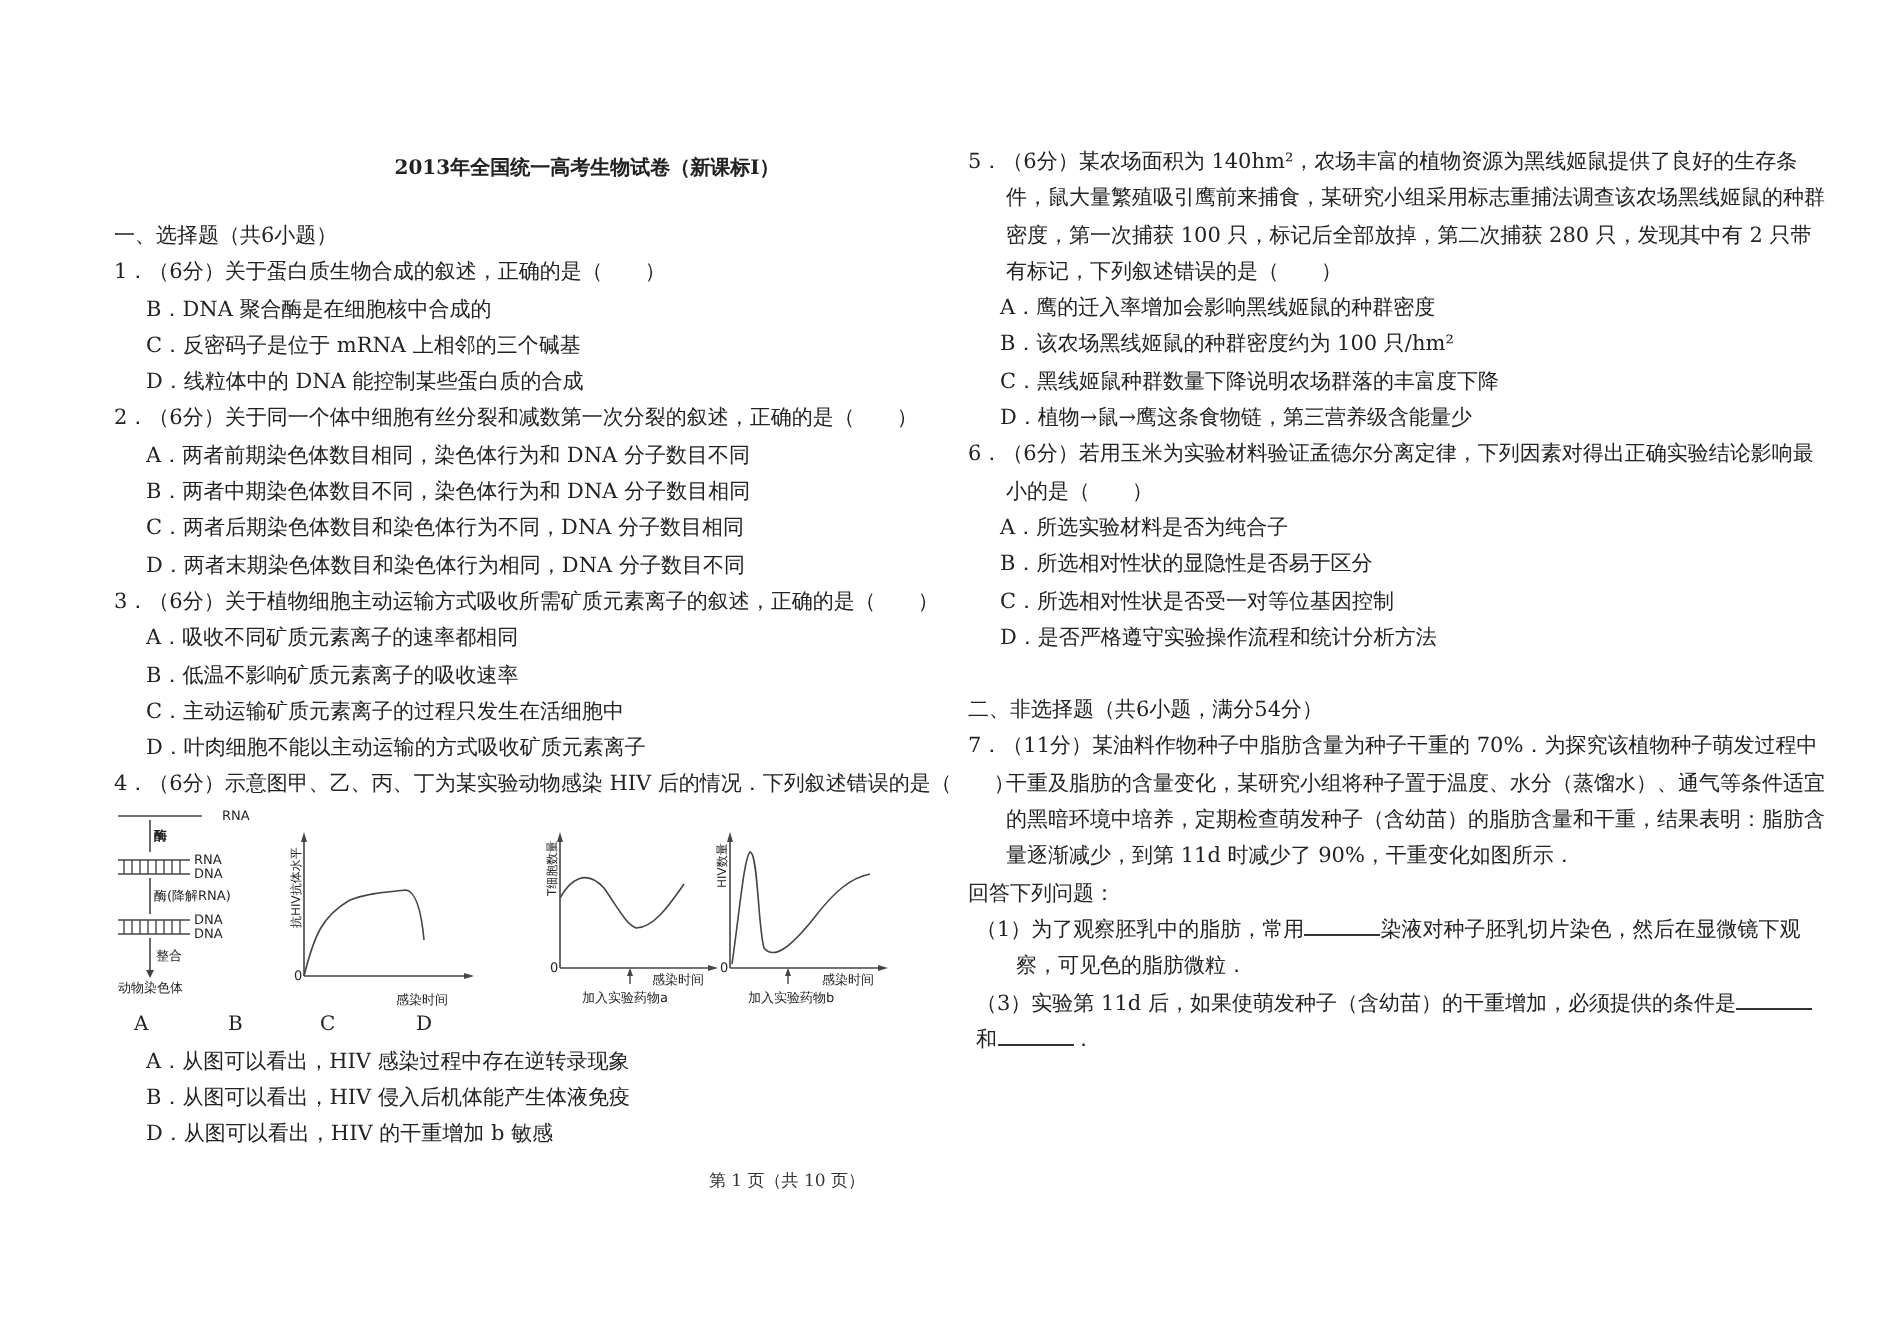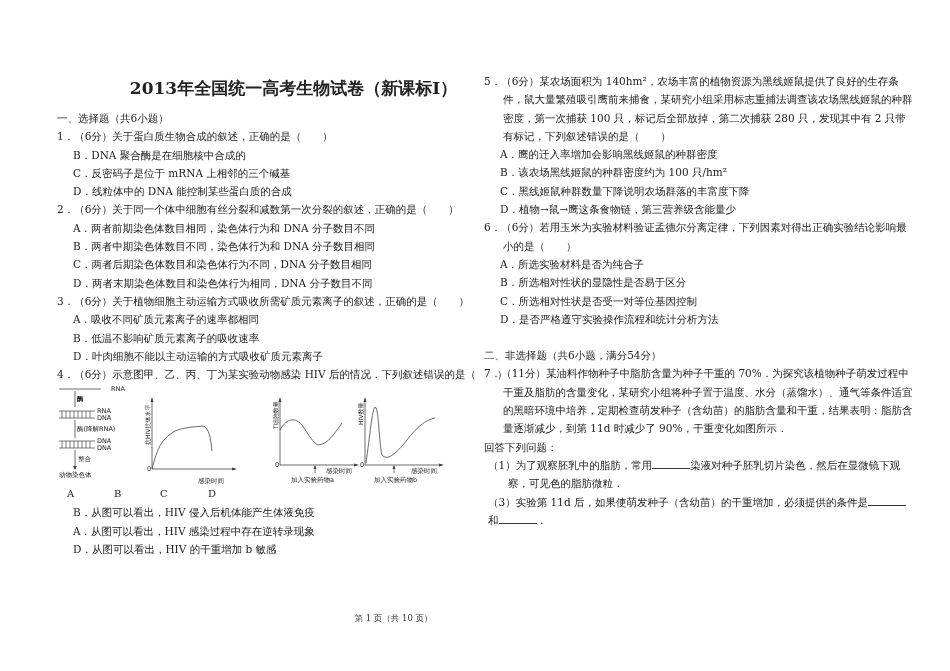--- a/index.html
+++ b/index.html
@@ -3,34 +3,34 @@
 <meta charset="utf-8">
 <style>
   html, body { margin: 0; padding: 0; background: #ffffff; }
   body { width: 950px; height: 671px; position: relative; overflow: hidden;
          font-family: "DejaVu Serif", "Liberation Serif", serif; color: #222; }
   .page { position: absolute; left: 0; top: 0; width: 950px; height: 671px; background: #fff; }
   .col { position: absolute; font-size: 10.5px; line-height: 18.3px; }
   .col-left { left: 57px; top: 77px; width: 420px; }
   .col-right { left: 484px; top: 72px; width: 430px; }
   .title { position: absolute; left: 0; width: 530px; top: 77px; text-align: center; padding-left: 0;
-           font-weight: bold; font-size: 17px; }
+           font-weight: bold; font-size: 10px; }
   .title span { display: inline-block; margin-left: 0; }
   .section { font-weight: normal; font-size: 10.5px; }
   .q { white-space: nowrap; }
   .q-wrap { padding-left: 19px; text-indent: -19px; white-space: normal; }
   .opt { padding-left: 16px; white-space: nowrap; }
   .sub { padding-left: 4px; }
   .sub-wrap { padding-left: 24px; text-indent: -20px; }
   .blank { display: inline-block; width: 38px; border-bottom: 1px solid #333; height: 11px; vertical-align: baseline; }
   .figure { position: relative; height: 100px; margin: 2px 0 0 0; }
   .fig-labels { position: relative; height: 18px; font-size: 10px; }
   .fig-labels span { position: absolute; top: 0; }
   .spacer { height: 18px; }
-  .footer { position: absolute; left: 0; width: 787px; top: 613px; text-align: center; font-size: 8.5px; color: #333; }
+  .footer { position: absolute; left: 0; width: 787px; top: 585px; text-align: center; font-size: 8.5px; color: #333; }
   svg text { font-family: "DejaVu Sans", "Liberation Sans", sans-serif; }
 </style>
 </head>
 <body>
 
 <div class="page">
 
   <div class="title">
     <span style="margin-left:57px;">2013年全国统一高考生物试卷（新课标Ⅰ）</span>
   </div>
@@ -50,20 +50,21 @@
       <div class="opt">A．两者前期染色体数目相同，染色体行为和 DNA 分子数目不同</div>
       <div class="opt">B．两者中期染色体数目不同，染色体行为和 DNA 分子数目相同</div>
       <div class="opt">C．两者后期染色体数目和染色体行为不同，DNA 分子数目相同</div>
       <div class="opt">D．两者末期染色体数目和染色体行为相同，DNA 分子数目不同</div>
     </div>
 
     <div>
       <div class="q">3．（6分）关于植物细胞主动运输方式吸收所需矿质元素离子的叙述，正确的是（　　）</div>
       <div class="opt">A．吸收不同矿质元素离子的速率都相同</div>
       <div class="opt">B．低温不影响矿质元素离子的吸收速率</div>
+      <div class="opt">C．主动运输矿质元素离子的过程只发生在活细胞中</div>
       <div class="opt">D．叶肉细胞不能以主动运输的方式吸收矿质元素离子</div>
     </div>
 
     <div>
       <div class="q">4．（6分）示意图甲、乙、丙、丁为某实验动物感染 HIV 后的情况．下列叙述错误的是（　　）</div>
 
       <div class="figure">
         <svg width="410" height="100" viewBox="0 0 410 100">
 
           <g font-size="6.5" fill="#222">
@@ -148,22 +149,22 @@
         </svg>
       </div>
 
       <div class="fig-labels">
         <span style="left:10px">A</span>
         <span style="left:57px">B</span>
         <span style="left:103px">C</span>
         <span style="left:151px">D</span>
       </div>
 
+      <div class="opt">A．从图可以看出，HIV 感染过程中存在逆转录现象</div>
       <div class="opt">B．从图可以看出，HIV 侵入后机体能产生体液免疫</div>
-      <div class="opt">A．从图可以看出，HIV 感染过程中存在逆转录现象</div>
       <div class="opt">D．从图可以看出，HIV 的干重增加 b 敏感</div>
     </div>
   </div>
 
   <div class="col col-right">
     <div>
       <div class="q-wrap">5．（6分）某农场面积为 140hm²，农场丰富的植物资源为黑线姬鼠提供了良好的生存条件，鼠大量繁殖吸引鹰前来捕食，某研究小组采用标志重捕法调查该农场黑线姬鼠的种群密度，第一次捕获 100 只，标记后全部放掉，第二次捕获 280 只，发现其中有 2 只带有标记，下列叙述错误的是（　　）</div>
       <div class="opt">A．鹰的迁入率增加会影响黑线姬鼠的种群密度</div>
       <div class="opt">B．该农场黑线姬鼠的种群密度约为 100 只/hm²</div>
       <div class="opt">C．黑线姬鼠种群数量下降说明农场群落的丰富度下降</div>

